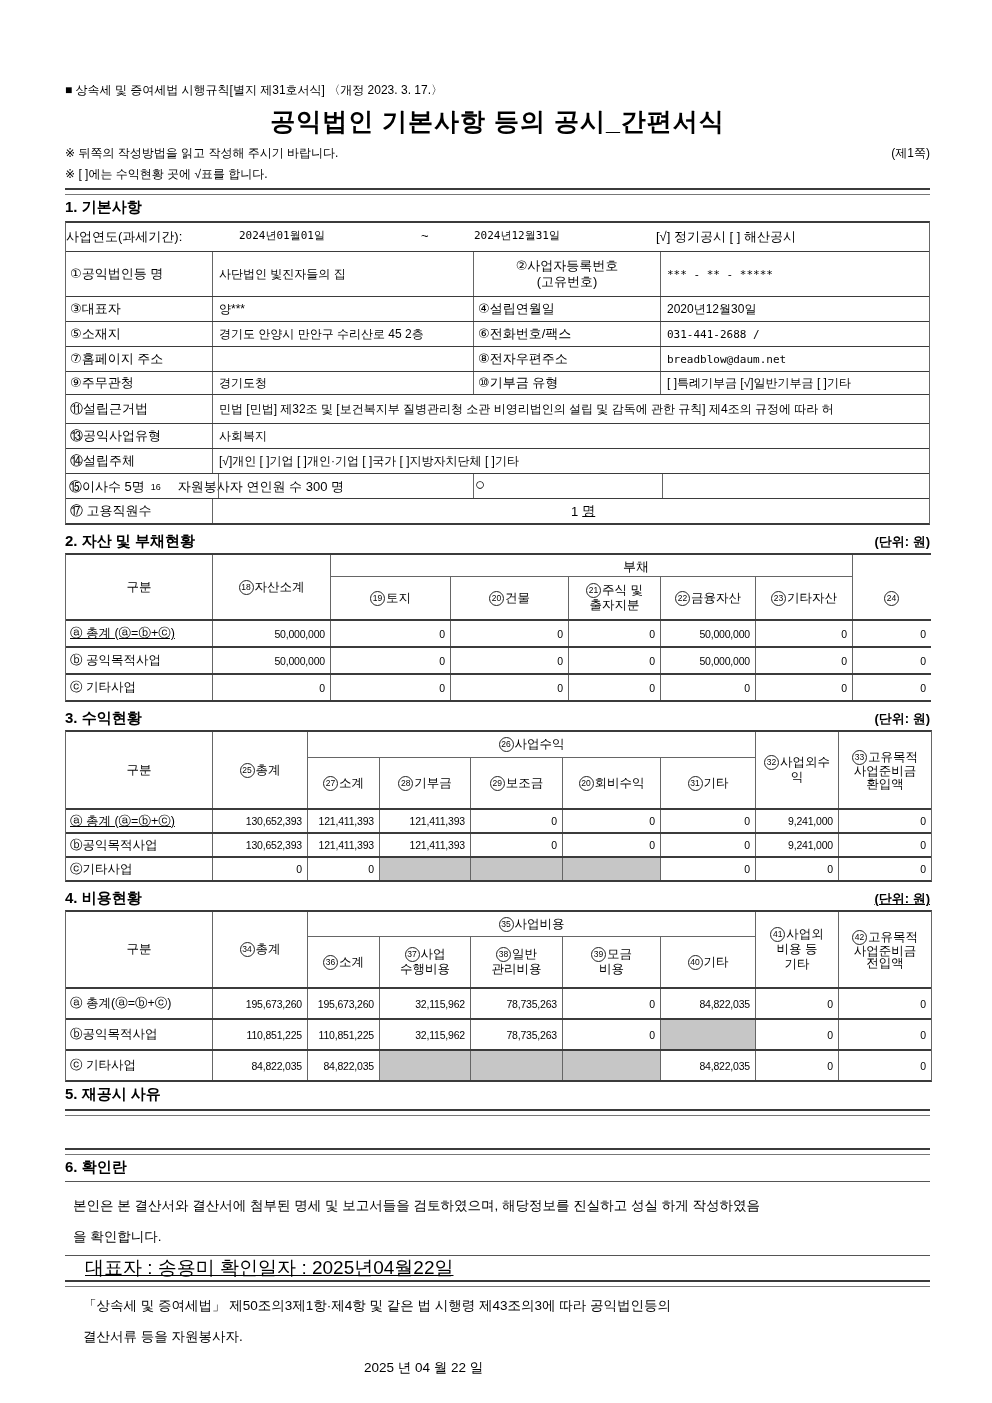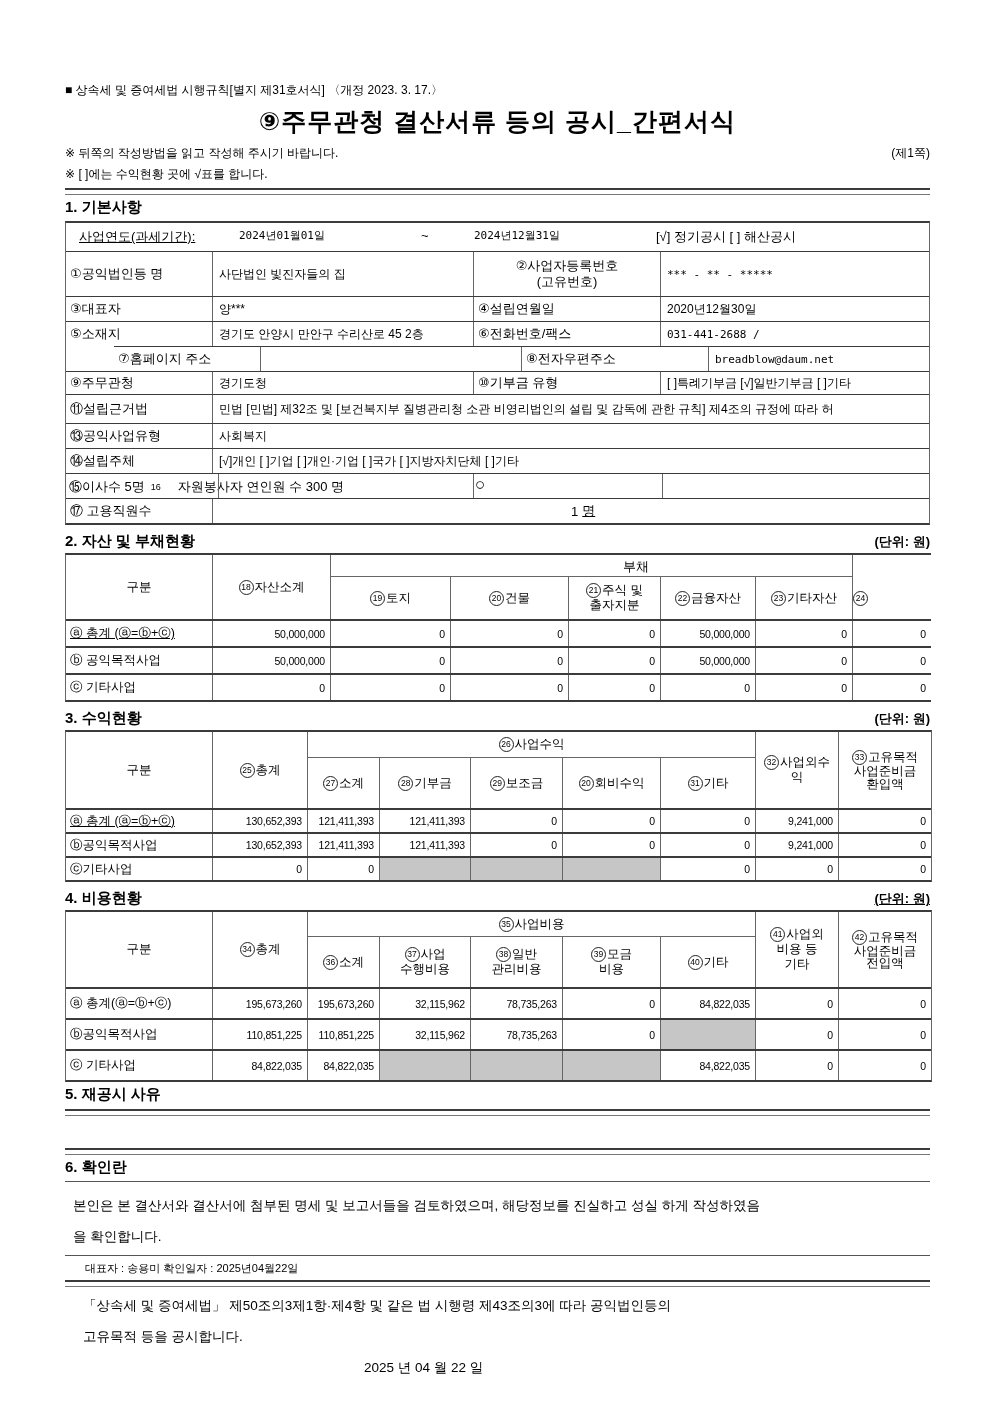--- a/index.html
+++ b/index.html
@@ -14,21 +14,21 @@
   .note2{margin-top:4px;font-size:12px;}
   .dline{margin-top:5px;height:4px;border-top:2px solid #3b3b3b;border-bottom:1px solid #777;}
   .secheading{margin-top:3px;font-size:15px;font-weight:bold;}
   .headrow{display:flex;justify-content:space-between;align-items:flex-end;margin-top:4px;}
   .unit{font-size:13px;font-weight:bold;}
   .u-line{text-decoration:underline;}
   
   .s1table{margin-top:4px;border-top:2px solid #3b3b3b;border-bottom:2px solid #3b3b3b;border-left:1px solid #666;border-right:1px solid #666;width:865px;box-sizing:border-box;}
   .s1period{position:relative;height:28px;}
   .pp{position:absolute;top:5px;font-size:13px;}
-  .p-label{left:13px;text-decoration:underline;}
+  .p-label{left:0;}
   .p-start{left:173px;}
   .p-tilde{left:355px;}
   .p-end{left:408px;}
   .p-type{left:590px;}
   .g4{display:grid;grid-template-columns:147px 261px 187px 270px;}
   .g2r{display:grid;grid-template-columns:147px 718px;}
   .s1row{border-top:1.5px solid #3b3b3b;}
   .lab{display:flex;align-items:center;padding-left:4px;font-size:13px;border-right:1px solid #666;box-sizing:border-box;}
   .lab.c{justify-content:center;text-align:center;white-space:pre-line;padding-left:0;line-height:1.25;}
   .val{display:flex;align-items:center;padding-left:6px;font-size:12px;border-right:1px solid #666;box-sizing:border-box;}
@@ -46,44 +46,44 @@
   .fin{position:relative;margin-top:2px;width:865px;border-top:2px solid #3b3b3b;border-bottom:2px solid #3b3b3b;border-left:1px solid #666;box-sizing:content-box;}
   .fin.rb{border-right:1px solid #666;}
   .g2{grid-template-columns:147px 118px 120px 118px 92px 95px 97px 78px;}
   .g3{grid-template-columns:147px 95px 72px 91px 92px 98px 95px 83px 92px;}
   .fhead{display:grid;}
   .frow{display:grid;border-top:2px solid #3b3b3b;}
   .fc{border-right:1px solid #666;display:flex;align-items:center;justify-content:center;box-sizing:border-box;overflow:visible;}
   .hc{font-size:12.5px;flex-direction:column;line-height:1.2;text-align:center;}
   .hline{display:flex;align-items:center;white-space:nowrap;}
   .band{border-bottom:1px solid #666;flex-direction:row;}
-  .topnum{align-items:flex-start;padding-top:22px;}
+  .topnum{align-items:center;padding-top:22px;}
   .rlab{justify-content:flex-start;padding-left:4px;font-size:12.5px;white-space:nowrap;}
   .num{justify-content:flex-end;padding-right:5px;font-size:10.5px;letter-spacing:-0.2px;}
   .gray{background:#c6c6c6;}
   .ul{text-decoration:underline;}
   .crowd{line-height:1.0;}
   .cn{display:inline-flex;width:13px;height:13px;border:1px solid #222;border-radius:50%;font-size:8.5px;align-items:center;justify-content:center;margin-right:1px;flex:none;background:#fff;}
   .stray{position:absolute;left:557px;top:3px;font-size:13px;}
   
   .hairline{border-top:1px solid #555;margin-top:0;}
   .statement{font-size:13.5px;padding-left:8px;}
-  .repline{height:24px;display:flex;align-items:center;font-size:11px;padding-left:20px;}
+  .repline{height:24px;display:flex;align-items:center;font-size:19px;padding-left:20px;text-decoration:underline;}
   .law{font-size:13.5px;padding-left:18px;}
   .dateline{font-size:13.5px;padding-left:299px;}
   .gap30{height:27px;}
 </style>
 </head>
 <body>
 
 <div class="page">
   <div class="content">
 
     <div class="form-ref">■ 상속세 및 증여세법 시행규칙[별지 제31호서식] 〈개정 2023. 3. 17.〉</div>
-    <div class="title">⑨주무관청 결산서류 등의 공시_간편서식</div>
+    <div class="title">공익법인 기본사항 등의 공시_간편서식</div>
     <div class="noterow">
       <div class="note">※ 뒤쪽의 작성방법을 읽고 작성해 주시기 바랍니다.</div>
       <div class="pagelabel">(제1쪽)</div>
     </div>
     <div class="note2">※ [ ]에는 수익현황 곳에 √표를 합니다.</div>
     <div class="dline"></div>
 
     <div class="secheading">1. 기본사항</div>
     <div class="s1table">
       <div class="s1period">
@@ -106,21 +106,21 @@
             <div class="val">양***</div>
             <div class="lab">④설립연월일</div>
             <div class="val last">2020년12월30일</div>
           </div>
           <div class="s1row g4" style="height: 24px;">
             <div class="lab">⑤소재지</div>
             <div class="val">경기도 안양시 만안구 수리산로 45 2층</div>
             <div class="lab">⑥전화번호/팩스</div>
             <div class="val last mono">031-441-2688 /</div>
           </div>
-          <div class="s1row g4" style="height: 24px; margin-left: 48px;">
+          <div class="s1row g4" style="height: 24px;">
             <div class="lab">⑦홈페이지 주소</div>
             <div class="val"></div>
             <div class="lab">⑧전자우편주소</div>
             <div class="val last mono">breadblow@daum.net</div>
           </div>
           <div class="s1row g4" style="height: 22px;">
             <div class="lab">⑨주무관청</div>
             <div class="val">경기도청</div>
             <div class="lab">⑩기부금 유형</div>
             <div class="val last">[ ]특례기부금 [√]일반기부금 [ ]기타</div>
@@ -448,17 +448,17 @@
     <div class="dline"></div>
 
     <div class="secheading">6. 확인란</div>
     <div class="hairline" style="margin-top:4px"></div>
     <div class="statement" style="margin-top:15px">본인은 본 결산서와 결산서에 첨부된 명세 및 보고서들을 검토하였으며, 해당정보를 진실하고 성실 하게 작성하였음</div>
     <div class="statement" style="margin-top:13px">을 확인합니다.</div>
     <div class="hairline" style="margin-top:9px"></div>
     <div class="repline">대표자 : 송용미  확인일자 : 2025년04월22일</div>
     <div class="dline" style="margin-top:0"></div>
     <div class="law" style="margin-top:10px">「상속세 및 증여세법」 제50조의3제1항·제4항 및 같은 법 시행령 제43조의3에 따라 공익법인등의</div>
-    <div class="law" style="margin-top:13px">고유목적 등을 공시합니다.</div>
+    <div class="law" style="margin-top:13px">결산서류 등을 자원봉사자.</div>
     <div class="dateline" style="margin-top:13px">2025 년 04 월 22 일</div>
 
   </div>
 </div>
 
 </body></html>

